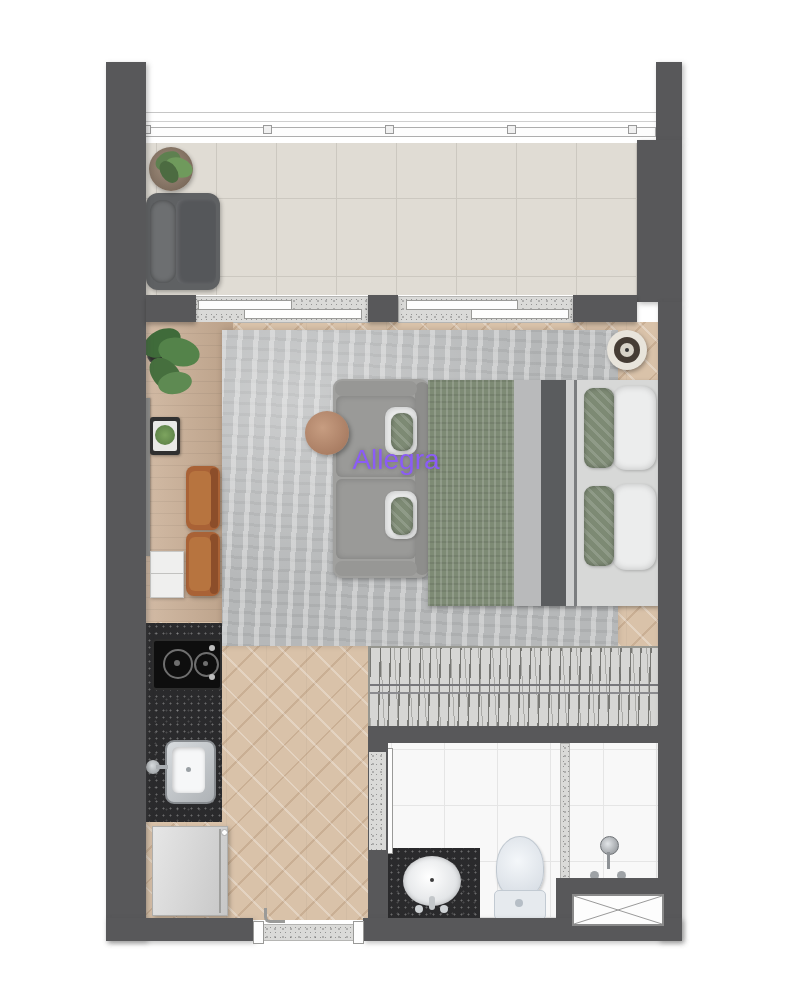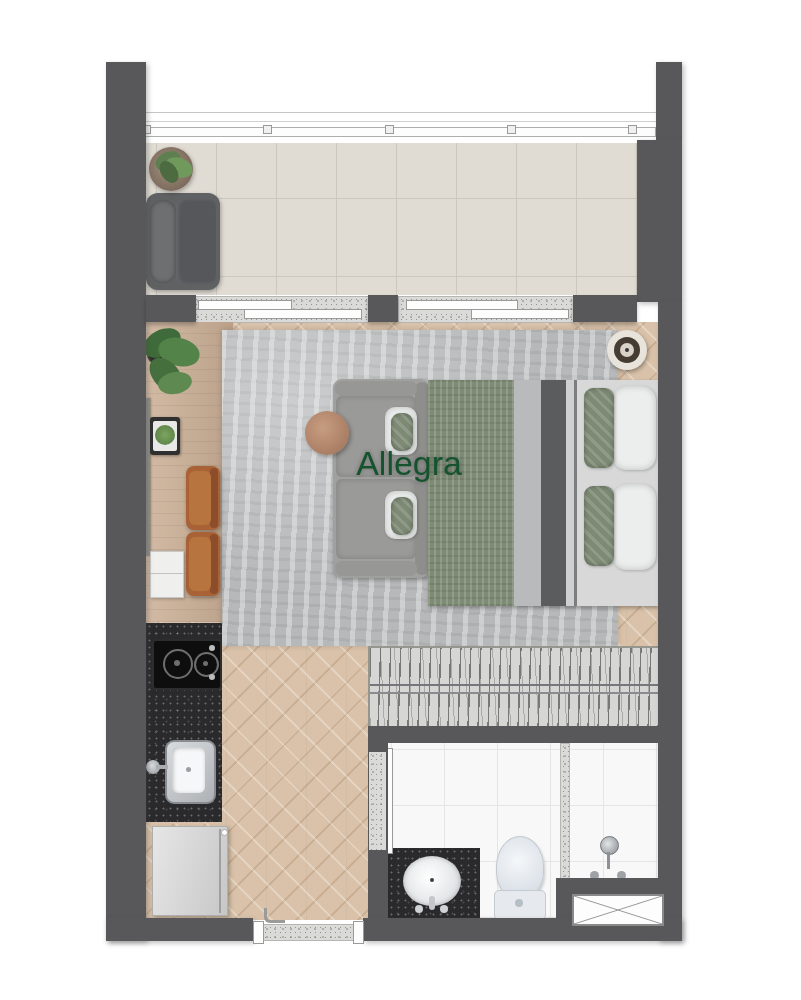--- a/index.html
+++ b/index.html
@@ -44,21 +44,21 @@
   .gpillow{background-color:#7d8a74;border-radius:9px;
         background-image:repeating-linear-gradient(45deg,rgba(255,255,255,.14) 0 3px,transparent 3px 8px);
         box-shadow:inset 0 0 5px rgba(0,0,0,.30),1px 1px 3px rgba(0,0,0,.25);}
   .wpillow{background:#eceded;border-radius:14px;
         box-shadow:inset 0 0 7px rgba(0,0,0,.20),1px 1px 3px rgba(0,0,0,.20);}
   .wardrobe{background:#d6d6d4;border:2px solid #96968f;
         background-image:repeating-linear-gradient(92deg,rgba(104,104,100,.85) 0 1.5px,transparent 1.5px 10px),
                          repeating-linear-gradient(87deg,rgba(140,140,136,.6) 0 1px,transparent 1px 14px);}
   .rail{position:absolute;left:0;right:0;top:36px;height:6px;border-top:2px solid #77777b;border-bottom:2px solid #8b8b8f;}
   .shadowed{box-shadow:1px 2px 4px rgba(0,0,0,.30);}
-  .label{color:#14532d;font-size:34px;text-shadow:0 0 5px rgba(0,0,0,.30);text-align:right;}
+  .label{color:#8b5cf6;font-size:28px;text-shadow:0 0 5px rgba(0,0,0,.30);text-align:center;}
   .xsvg{display:block;}
 </style>
 </head>
 <body>
 
 <div class="page">
 
   <div class="abs tile" style="left:142px;top:138px;width:495px;height:157px;"></div>
   <div class="abs wood" style="left:146px;top:322px;width:512px;height:598px;"></div>
 

